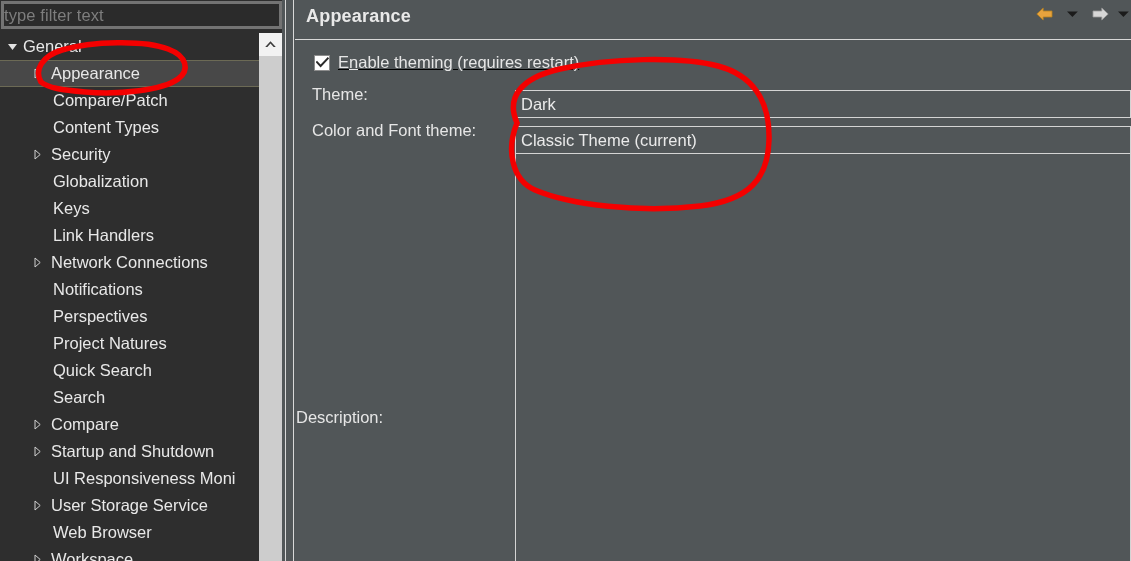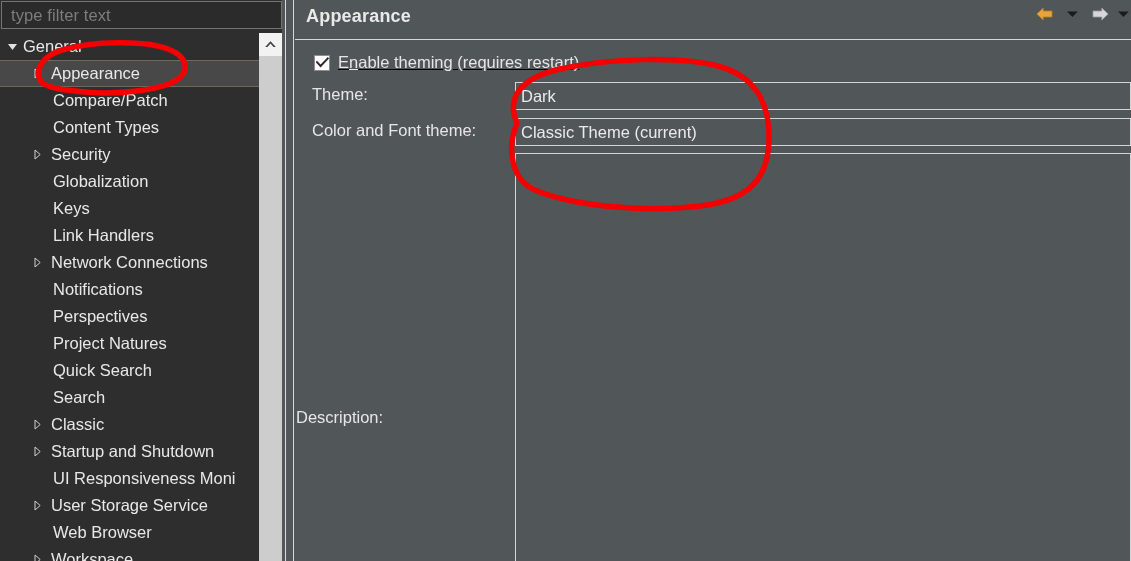--- a/index.html
+++ b/index.html
@@ -26,25 +26,25 @@
     height: 561px;
     background: #2e2e2e;
     box-sizing: border-box;
   }
   .filter-box {
     position: absolute;
     left: 1px; top: 1px;
     width: 281px;
     height: 28px;
     background: #2b2b2b;
-    border: 1px solid #737373;
-    box-sizing: border-box;
-    display: flex;
-    align-items: center;
-    padding-left: 9px;
+    border: 3px solid #737373;
+    box-sizing: border-box;
+    display: flex;
+    align-items: center;
+    padding-left: 0;
     font-size: 16.5px;
     color: #7d7d7d;
     letter-spacing: 0.1px;
   }
   .tree-area {
     position: absolute;
     left: 0; top: 33px;
     width: 288px;
     height: 528px;
     background: #2e2e2e;
@@ -219,20 +219,21 @@
     background: #515658;
     border: 1px solid #d4d4d4;
     box-sizing: border-box;
     display: flex;
     align-items: center;
     padding-left: 5px;
     font-size: 16.5px;
     color: #eaeaea;
     white-space: nowrap;
     overflow: hidden;
+    margin-top: 8px;
   }
   .combo-theme { top: 82px; }
   .combo-cft   { top: 118px; }
 
   .listbox {
     position: absolute;
     left: 227px; top: 153px;
     width: 616px;
     height: 408px;
     background: #515658;
@@ -323,21 +324,21 @@
           </div>
           <div class="tree-row lvl1 noarrow">
             <span class="tree-label">Search</span>
           </div>
           <div class="tree-row lvl1">
             <span class="tree-arrow hollow">
               <svg width="9" height="11" viewBox="0 0 9 11">
                 <path d="M2 1 L7.2 5.5 L2 10 Z" fill="none" stroke="#cfcfcf" stroke-width="1"></path>
               </svg>
             </span>
-            <span class="tree-label">Classic</span>
+            <span class="tree-label">Compare</span>
           </div>
           <div class="tree-row lvl1">
             <span class="tree-arrow hollow">
               <svg width="9" height="11" viewBox="0 0 9 11">
                 <path d="M2 1 L7.2 5.5 L2 10 Z" fill="none" stroke="#cfcfcf" stroke-width="1"></path>
               </svg>
             </span>
             <span class="tree-label">Startup and Shutdown</span>
           </div>
           <div class="tree-row lvl1 noarrow">

